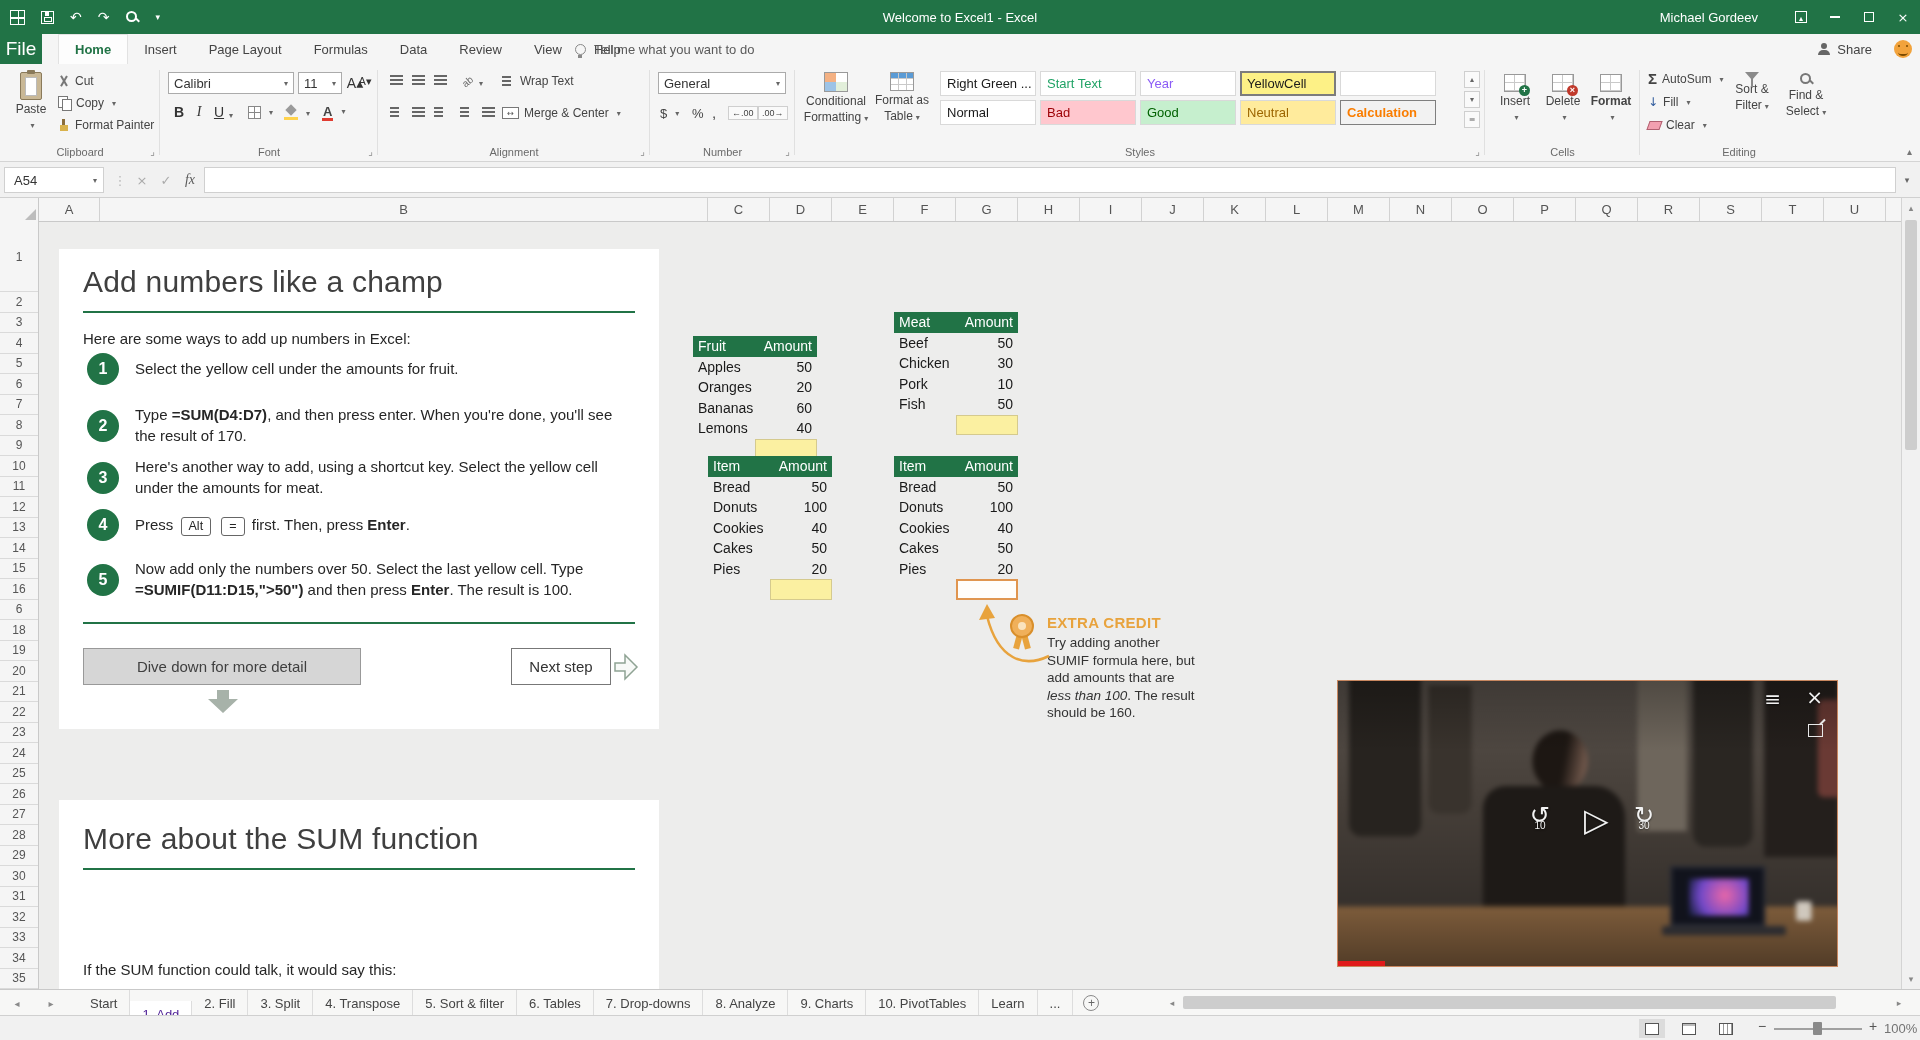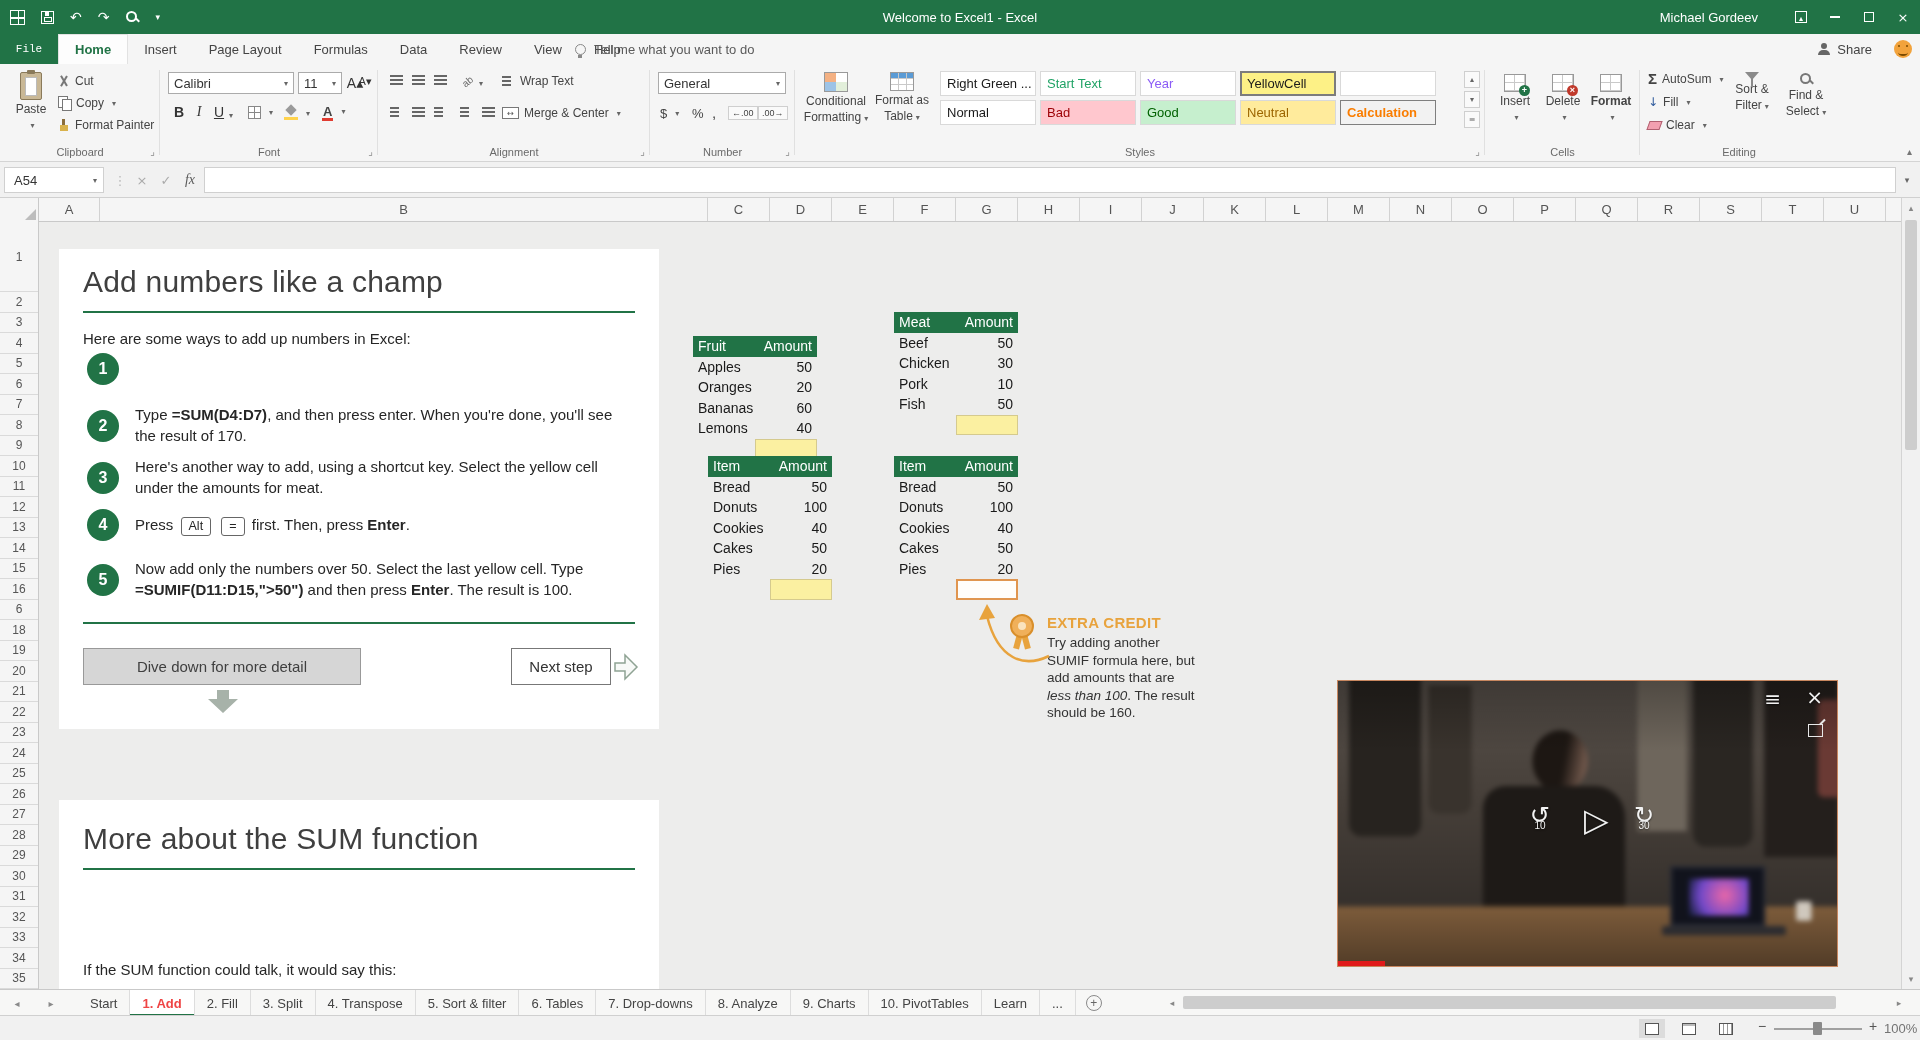--- a/index.html
+++ b/index.html
@@ -28,21 +28,21 @@
 #tb-title{position:absolute;left:300px;right:300px;top:0;height:34px;display:flex;align-items:center;justify-content:center;font-size:13px;}
 .tb-right{position:absolute;right:0;top:0;height:34px;display:flex;align-items:center;}
 .tb-user{font-size:13px;margin-right:26px;}
 .winbtn{width:34px;height:34px;display:flex;align-items:center;justify-content:center;font-size:13px;color:#fff;}
 .ic-ribopts{width:12px;height:12px;border:1px solid #fff;display:flex;align-items:flex-end;justify-content:center;font-size:8px;line-height:7px;}
 .ic-maxbox{width:10px;height:10px;border:1.5px solid #fff;display:inline-block;}
 .ic-minbar{width:10px;height:2px;background:#fff;display:inline-block;}
 
 
 #tabrow{position:absolute;left:0;top:34px;width:1920px;height:30px;background:#f5f5f5;}
-#filetab{position:absolute;left:0;top:0;width:58px;height:30px;background:#217346;color:#fff;font-size:11px;display:flex;align-items:center;justify-content:center;font-family:Liberation Mono, monospace;}
+#filetab{position:absolute;left:0;top:0;width:42px;height:30px;background:#217346;color:#fff;font-size:19px;display:flex;align-items:center;justify-content:center;}
 #ribbon-tab-list{position:absolute;left:58px;top:0;height:30px;display:flex;}
 .rtab{padding:0 16px;display:flex;align-items:center;font-size:13px;color:#444;}
 .rtab.active{color:#217346;background:#fdfdfd;border:1px solid #e2e2e2;border-bottom:none;font-weight:bold;}
 #tellme{position:absolute;left:575px;top:0;height:30px;display:flex;align-items:center;gap:8px;font-size:13px;color:#5a5a5a;}
 .ic-bulb{width:11px;height:11px;border:1.5px solid #888;border-radius:50%;position:relative;display:inline-block;}
 .ic-bulb::after{content:"";position:absolute;left:2px;bottom:-4px;width:4px;height:3px;background:#888;}
 #sharebtn{position:absolute;right:48px;top:0;height:30px;display:flex;align-items:center;gap:7px;font-size:13px;color:#444;}
 .ic-person{width:12px;height:12px;position:relative;display:inline-block;}
 .ic-person::before{content:"";position:absolute;left:3px;top:0;width:6px;height:6px;border-radius:50%;background:#666;}
 .ic-person::after{content:"";position:absolute;left:0;bottom:0;width:12px;height:5px;border-radius:6px 6px 0 0;background:#666;}
@@ -176,21 +176,21 @@
 .v-seek .n{font-size:10px;margin-top:-6px;}
 .ic-popout{width:15px;height:13px;border:1.5px solid #e8e8e8;position:relative;display:inline-block;}
 .ic-popout::after{content:"";position:absolute;right:-4px;top:-4px;width:7px;height:2px;background:#e8e8e8;transform:rotate(-45deg);}
 #v-progress{position:absolute;left:0;bottom:0;width:47px;height:5px;background:#e01b1b;}
 
 
 #sheettabs{position:absolute;left:0;top:989px;width:1920px;height:26px;background:#f7f7f6;border-top:1px solid #c9c9c9;}
 .tabnav{position:absolute;top:0;height:26px;width:26px;display:flex;align-items:center;justify-content:center;color:#8a8a8a;font-size:10px;}
 #stablist{position:absolute;left:78px;top:0;height:26px;display:flex;}
 .stab{display:flex;align-items:center;padding:0 12px;font-size:13px;color:#444;border-right:1px solid #ddd;height:26px;}
-.stab.active{background:#fff;color:#ef4444;font-weight:bold;box-shadow:inset 0 -2px 0 #217346;}
+.stab.active{background:#fff;color:#4c1d95;font-weight:normal;box-shadow:inset 0 -2px 0 #217346;margin-top:11px;}
 #newsheet{width:16px;height:16px;border-radius:50%;border:1px solid #8a8a8a;color:#666;font-size:12px;line-height:14px;text-align:center;margin:5px 0 0 10px;}
 #hscroll{position:absolute;left:1165px;right:14px;top:5px;height:15px;}
 #hscroll .harrow{position:absolute;top:0;width:14px;height:15px;color:#888;font-size:9px;display:flex;align-items:center;justify-content:center;}
 #hthumb{position:absolute;left:18px;right:70px;top:1px;height:13px;background:#cdcdcd;border-radius:2px;}
 
 
 #statusbar{position:absolute;left:0;top:1015px;width:1920px;height:25px;background:#f1f1f1;border-top:1px solid #d0d0d0;}
 .viewbtn{position:absolute;top:3px;width:26px;height:19px;display:flex;align-items:center;justify-content:center;}
 .vb{width:14px;height:12px;border:1px solid #555;background:#fff;}
 .vb.layout{box-shadow:inset 0 2px 0 #bbb;}
@@ -545,20 +545,21 @@
 
   <div id="sheet">
 
     <div id="card1" class="card">
       <div class="cardtitle" style="top:16px;">Add numbers like a champ</div>
       <div class="greenrule" style="top:62px;"></div>
       <div class="cardtext" style="top:80px;">Here are some ways to add up numbers in Excel:</div>
       <div>
           <div class="step" style="top: 104px;">
             <div class="stepnum">1</div>
+            <div class="steptext"><span>Select the yellow cell under the amounts for fruit.</span></div>
           </div>
           <div class="step" style="top: 156px;">
             <div class="stepnum">2</div>
             <div class="steptext"><span>Type </span><b>=SUM(D4:D7)</b><span>, and then press enter. When you're done, you'll see the result of 170.</span></div>
           </div>
           <div class="step" style="top: 208px;">
             <div class="stepnum">3</div>
             <div class="steptext"><span>Here's another way to add, using a shortcut key. Select the yellow cell under the amounts for meat.</span></div>
           </div>
           <div class="step" style="top: 260px;">

